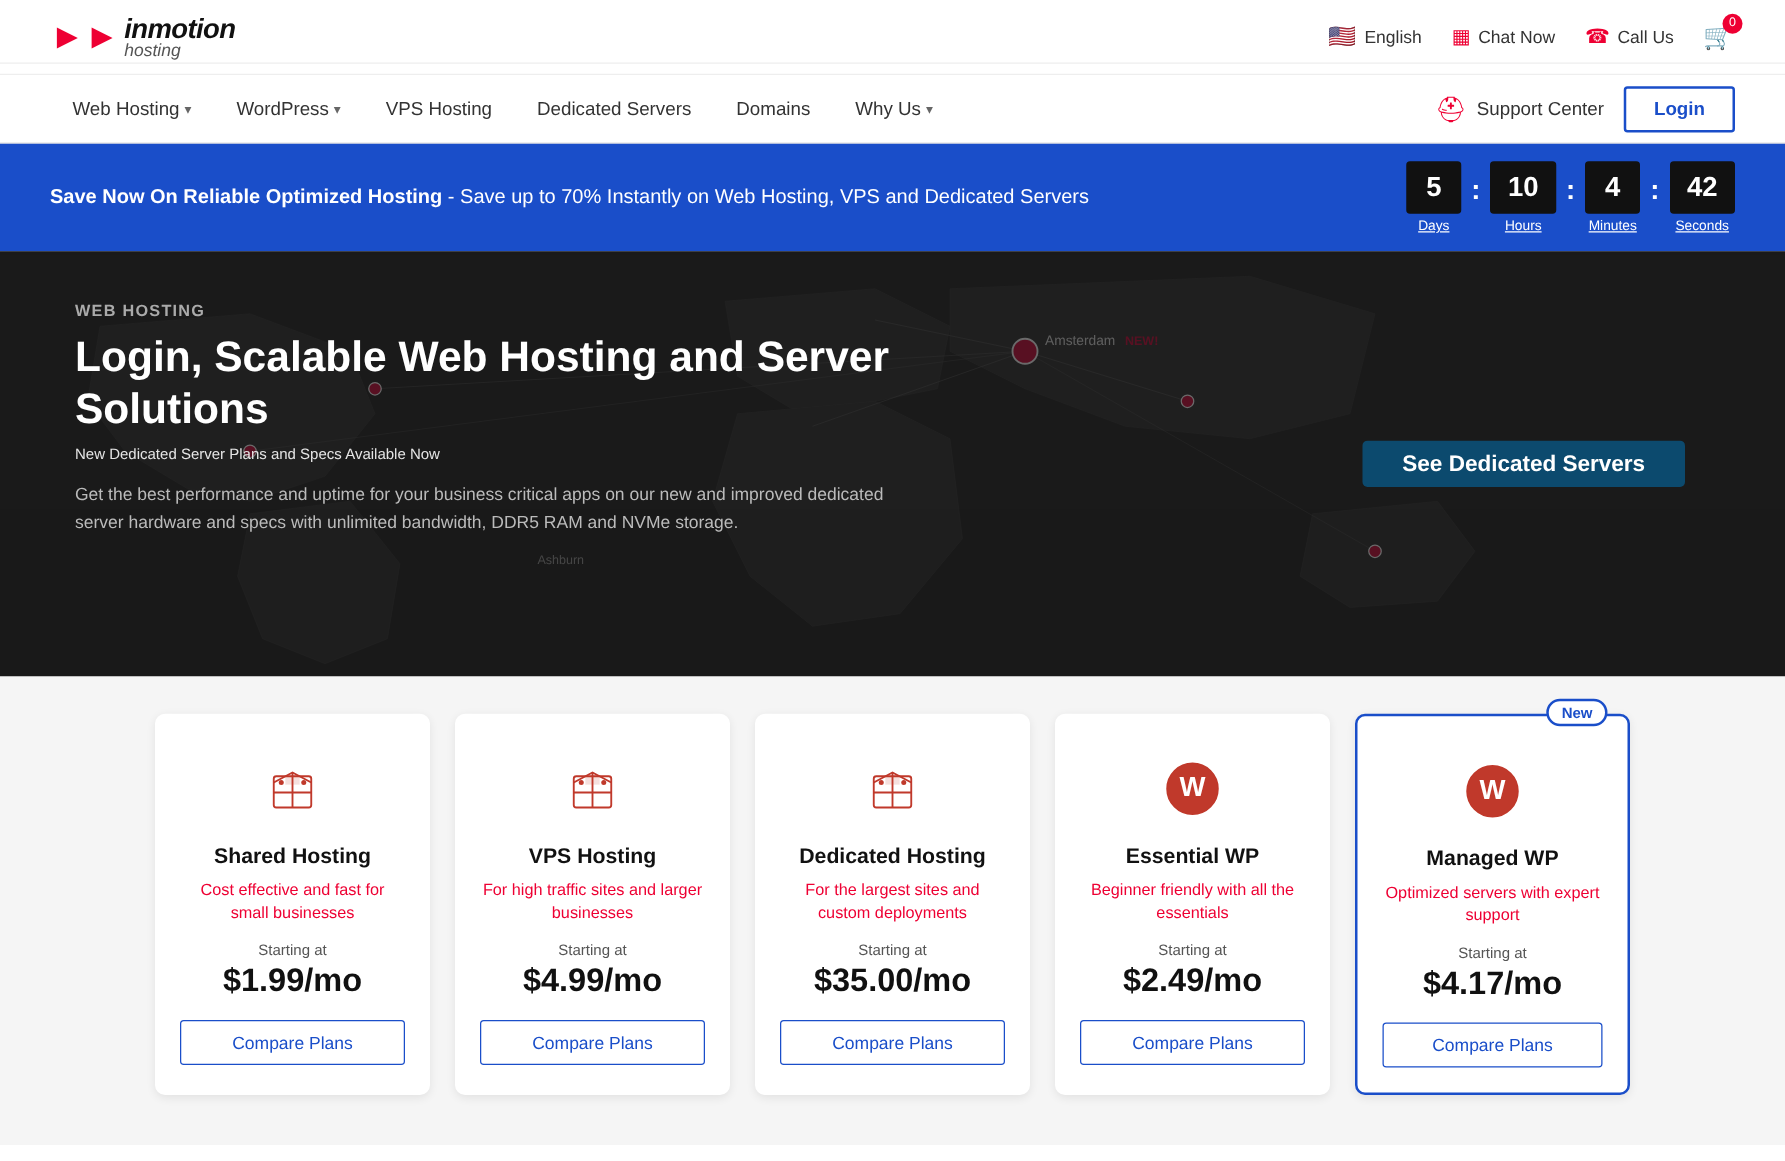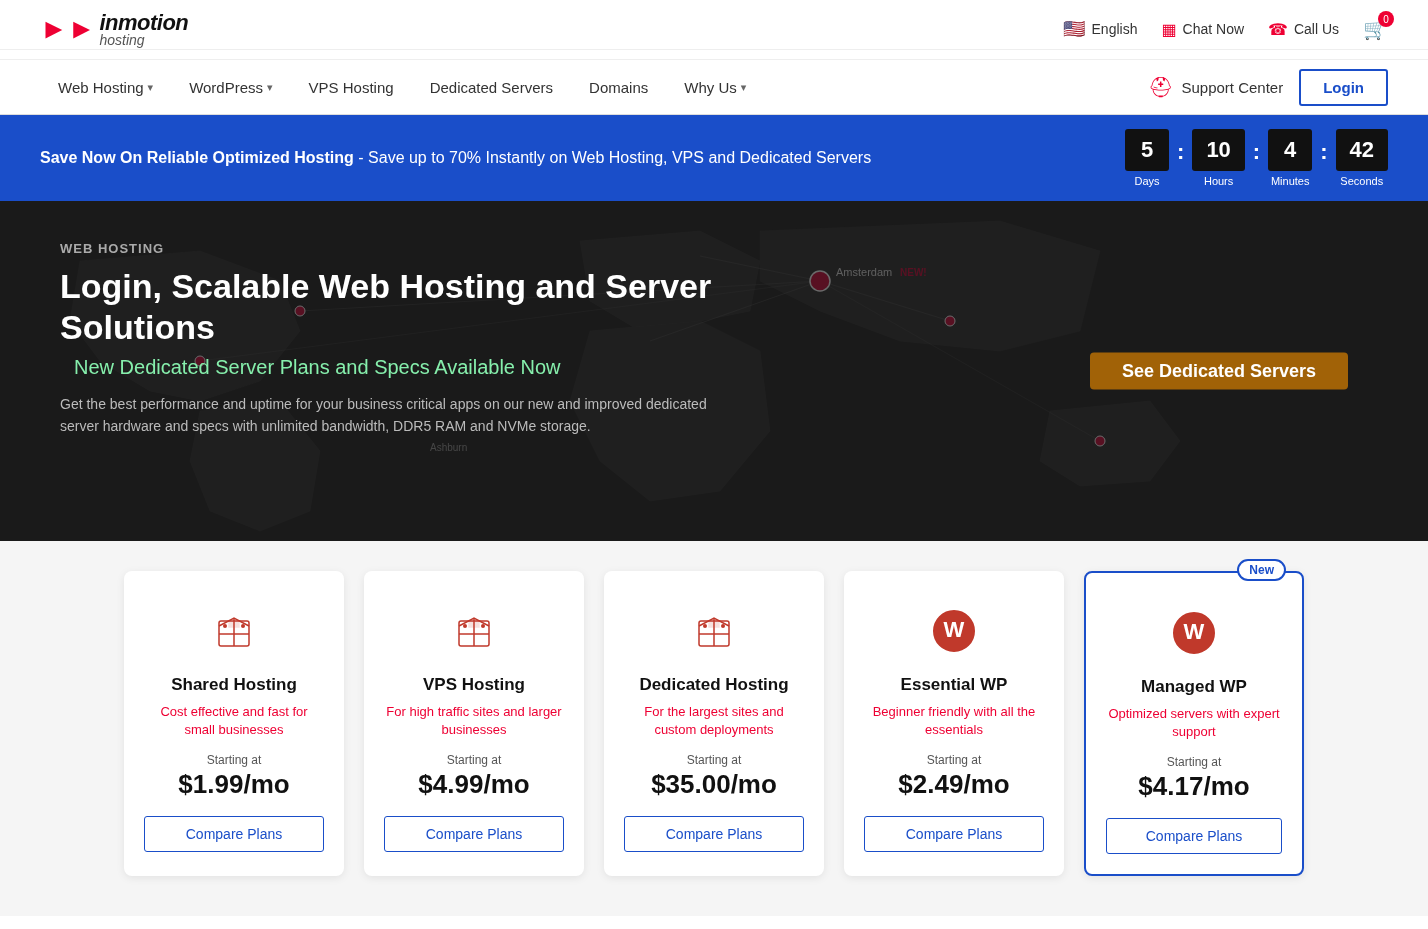--- a/index.html
+++ b/index.html
@@ -150,20 +150,21 @@
       font-size: 22px;
       font-weight: bold;
       padding: 8px 14px;
       border-radius: 3px;
       min-width: 44px;
       text-align: center;
     }
     .countdown-label {
       color: white;
       font-size: 11px;
+      text-decoration: underline;
     }
     .countdown-colon {
       color: white;
       font-size: 22px;
       font-weight: bold;
       margin-top: -12px;
     }
 
     
     .hero {
@@ -186,37 +187,36 @@
       margin-bottom: 10px;
     }
     .hero-title {
       color: white;
       font-size: 34px;
       font-weight: bold;
       line-height: 1.2;
       margin-bottom: 8px;
     }
     .hero-subtitle {
-      color: #86efac;
-      font-size: 20px;
+      color: #e5e5e5;
+      font-size: 12px;
       margin-bottom: 14px;
-      margin-left: 14px;
     }
     .hero-desc {
       color: #bbb;
       font-size: 14px;
       line-height: 1.6;
       max-width: 680px;
     }
     .see-dedicated-btn {
       position: absolute;
       right: 80px;
       top: 50%;
       transform: translateY(-50%);
-      background: #a16207;
+      background: #0c4a6e;
       color: white;
       border: none;
       padding: 8px 32px;
       font-size: 18px;
       font-weight: bold;
       cursor: pointer;
       border-radius: 4px;
       white-space: nowrap;
     }
 

